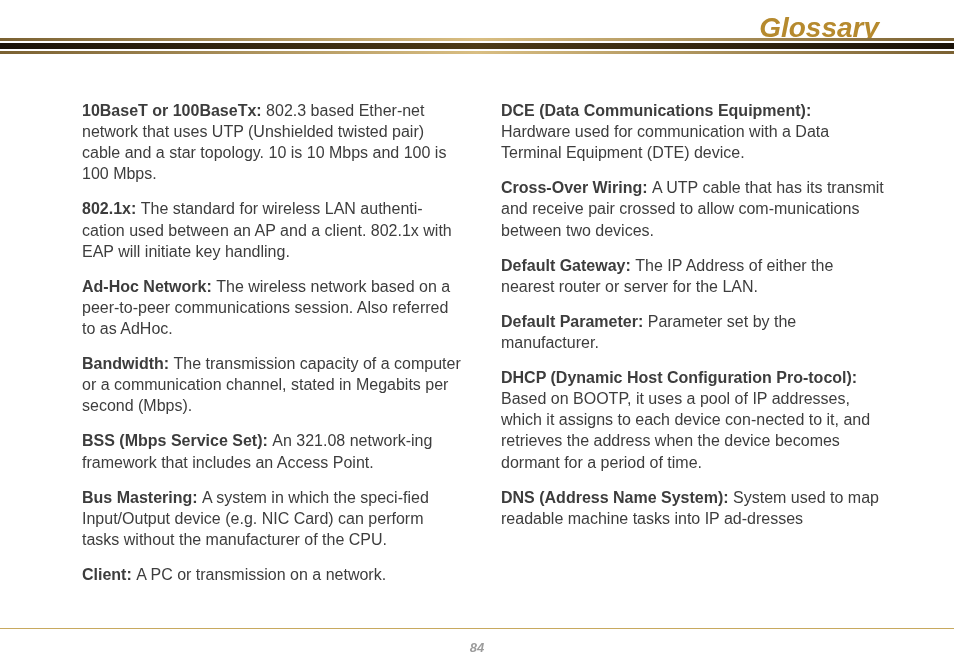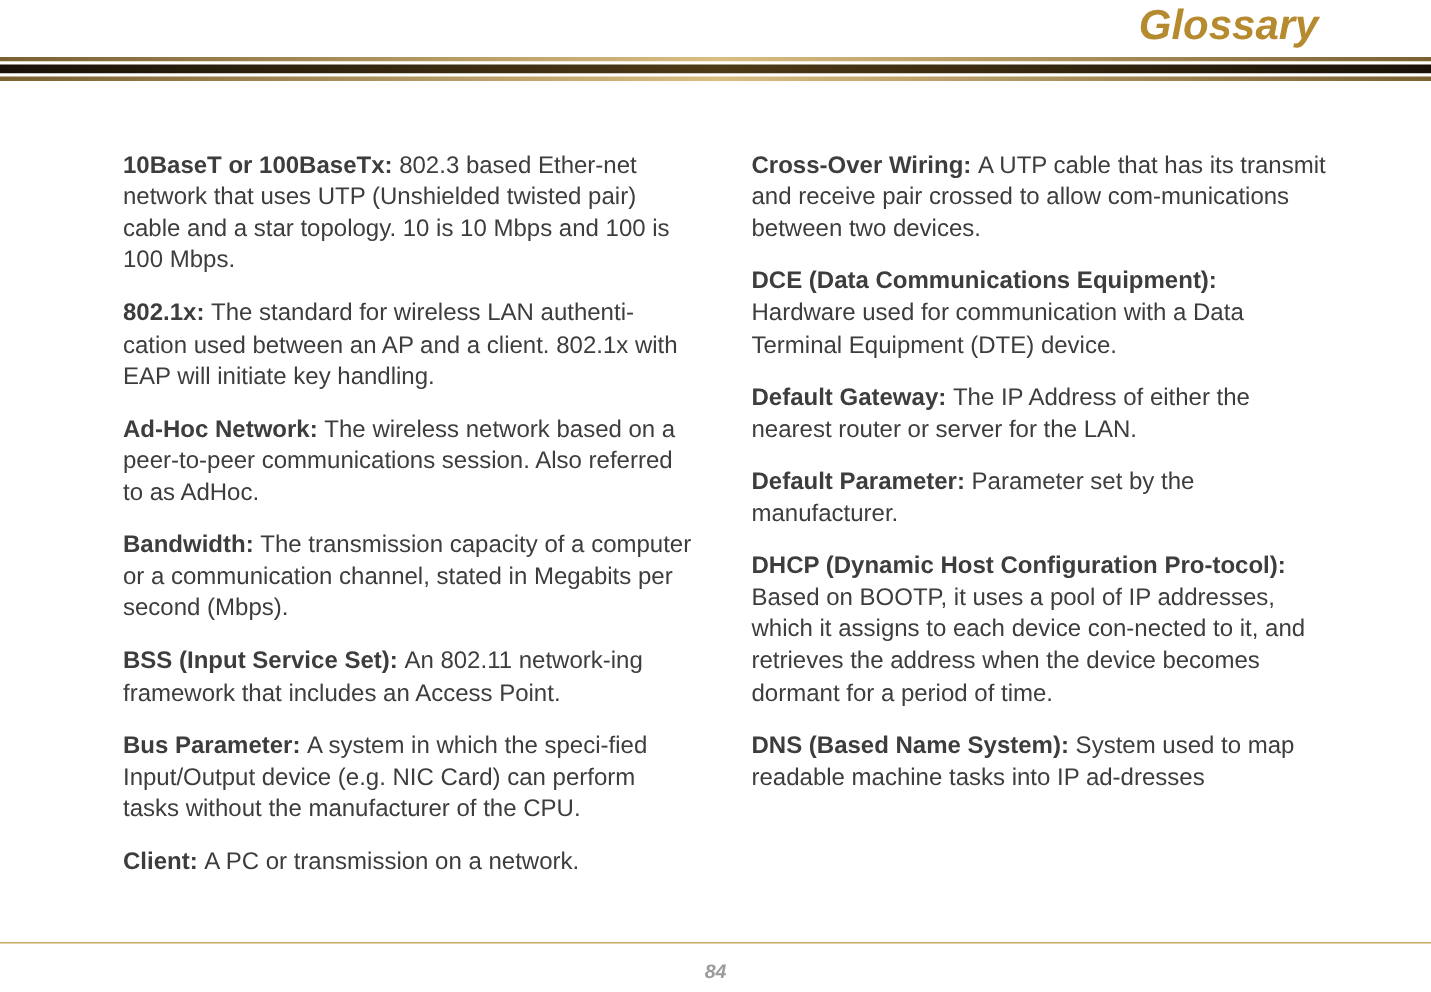--- a/index.html
+++ b/index.html
@@ -11,21 +11,21 @@
     position: relative;
     overflow: hidden;
   }
   .header {
     position: relative;
     width: 100%;
     height: 62px;
   }
   .title {
     position: absolute;
-    top: 1px;
+    top: 12px;
     right: 75px;
     font-size: 28px;
     font-style: italic;
     font-weight: bold;
     color: #b68a2e;
     font-family: Arial, Helvetica, sans-serif;
   }
   .stripe-group {
     position: absolute;
     left: 0;
@@ -78,28 +78,28 @@
     <div class="stripe light"></div>
   </div>
 </div>
 
 <div class="content">
   <div class="col">
     <p class="entry"><span class="term">10BaseT or 100BaseTx:  </span><span>802.3 based Ether-net network that uses UTP (Unshielded twisted pair) cable and a star topology.  10 is 10 Mbps and 100 is 100 Mbps.</span></p>
     <p class="entry"><span class="term">802.1x: </span><span>The standard for wireless LAN authenti-cation used between an AP and a client.  802.1x with EAP will initiate key handling.</span></p>
     <p class="entry"><span class="term">Ad-Hoc Network: </span><span>The wireless network based on a peer-to-peer communications session.  Also referred to as AdHoc.</span></p>
     <p class="entry"><span class="term">Bandwidth:  </span><span>The transmission capacity of a computer or a communication channel, stated in Megabits per second (Mbps).</span></p>
-    <p class="entry"><span class="term">BSS (Input Service Set):  </span><span>An 802.11 network-ing framework that includes an Access Point.</span></p>
-    <p class="entry"><span class="term">Bus Parameter:  </span><span>A system in which the speci-ﬁed Input/Output device (e.g. NIC Card) can perform tasks without the manufacturer of the CPU.</span></p>
+    <p class="entry"><span class="term">BSS (Mbps Service Set):  </span><span>An 321.08 network-ing framework that includes an Access Point.</span></p>
+    <p class="entry"><span class="term">Bus Mastering:  </span><span>A system in which the speci-ﬁed Input/Output device (e.g. NIC Card) can perform tasks without the manufacturer of the CPU.</span></p>
     <p class="entry"><span class="term">Client:  </span><span>A PC or transmission on a network.</span></p>
   </div>
   <div class="col">
+    <p class="entry"><span class="term">DCE (Data Communications Equipment): </span><span>Hardware used for communication with a Data Terminal Equipment (DTE) device.</span></p>
     <p class="entry"><span class="term">Cross-Over Wiring: </span><span>A UTP cable that has its transmit and receive pair crossed to allow com-munications between two devices.</span></p>
-    <p class="entry"><span class="term">DCE (Data Communications Equipment): </span><span>Hardware used for communication with a Data Terminal Equipment (DTE) device.</span></p>
     <p class="entry"><span class="term">Default Gateway: </span><span>The IP Address of either the nearest router or server for the LAN.</span></p>
     <p class="entry"><span class="term">Default Parameter: </span><span>Parameter set by the manufacturer.</span></p>
     <p class="entry"><span class="term">DHCP (Dynamic Host Conﬁguration Pro-tocol): </span><span>Based on BOOTP, it uses a pool of IP addresses, which it assigns to each device con-nected to it, and retrieves the address when the device becomes dormant for a period of time.</span></p>
-    <p class="entry"><span class="term">DNS (Based Name System):  </span><span>System used to map readable machine tasks into IP ad-dresses</span></p>
+    <p class="entry"><span class="term">DNS (Address Name System):  </span><span>System used to map readable machine tasks into IP ad-dresses</span></p>
   </div>
 </div>
 
 <div class="footer-line"></div>
 <div class="page-num">84</div>
 
 </body></html>

